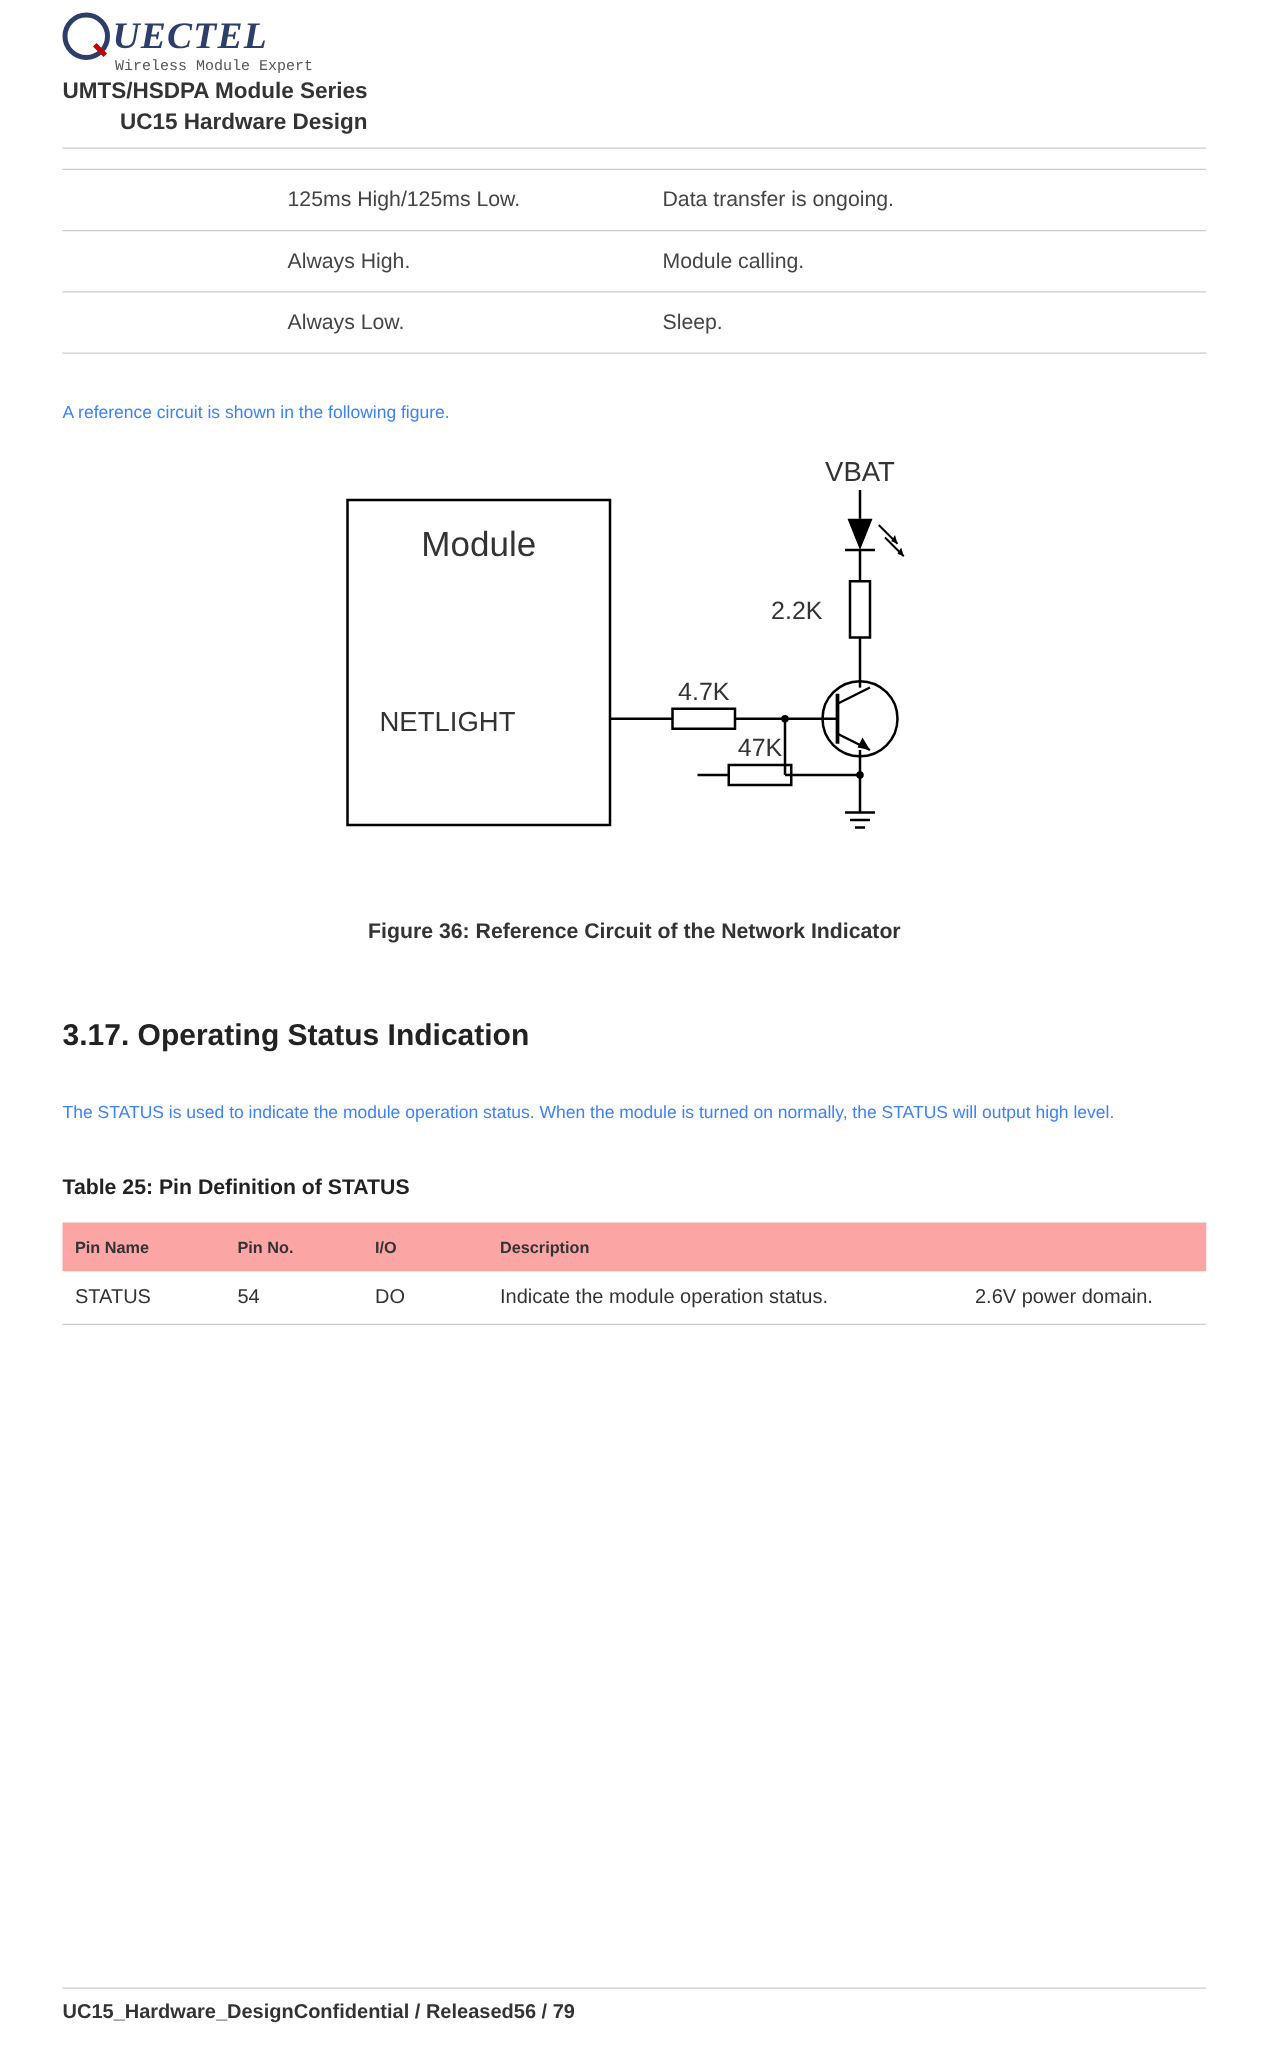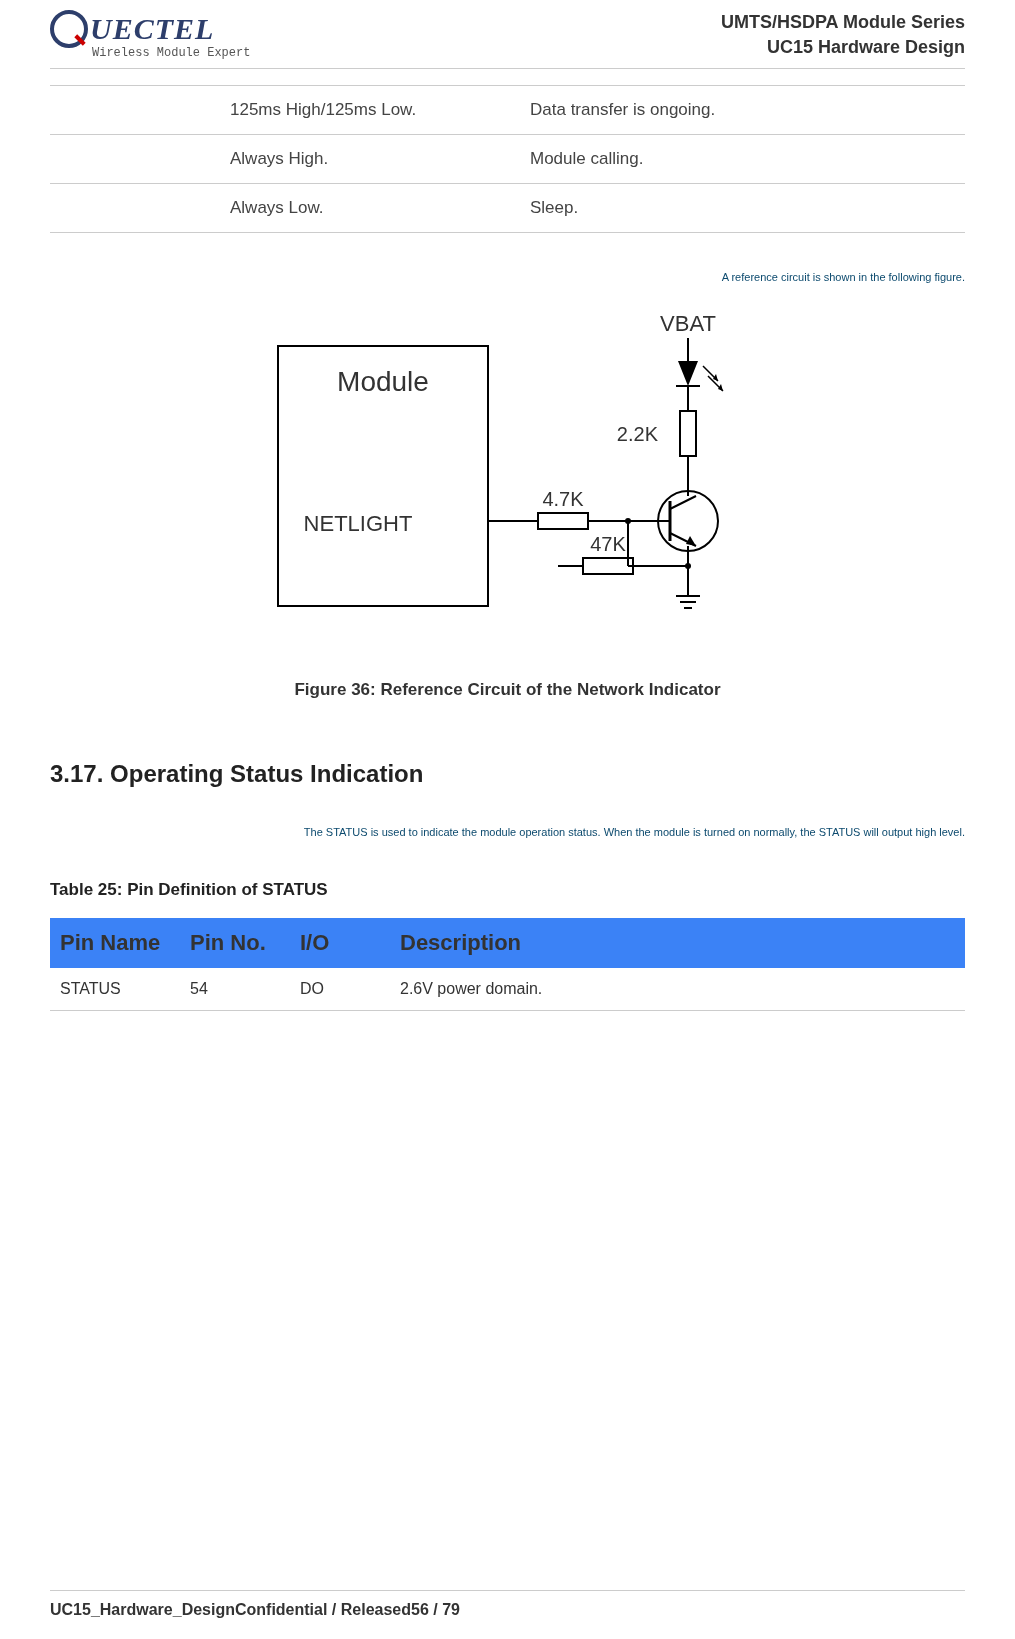--- a/index.html
+++ b/index.html
@@ -12,20 +12,21 @@
       position: relative;
       padding: 0 50px;
     }
     .header {
       display: flex;
       justify-content: space-between;
       align-items: flex-start;
       padding-top: 10px;
       padding-bottom: 8px;
       border-bottom: 1px solid #ccc;
+      flex-direction: column;
     }
     .logo-block { display: flex; flex-direction: column; }
     .logo-top { display: flex; align-items: center; gap: 2px; }
     .logo-q {
       width: 38px; height: 38px;
       border: 4px solid #2d3e6b; border-radius: 50%;
       position: relative; display:inline-block;
     }
     .logo-q::after {
       content:''; position:absolute; width:12px; height:4px;
@@ -44,33 +45,33 @@
     .trow {
       display: flex;
       border-top: 1px solid #ccc;
       padding: 14px 0;
     }
     .trow:last-child { border-bottom: 1px solid #ccc; align-items: center; }
     .tcell-left { width: 180px; flex-shrink:0; }
     .tcell-mid { width: 300px; flex-shrink:0; color:#444; font-size:17px;}
     .tcell-right { color:#444; font-size:17px;}
     
-    .body-text { font-size: 11px; color:#0c4a6e; margin: 36px 0 20px; line-height:1.5;text-align:right; }
+    .body-text { font-size: 14px; color:#3b82f6; margin: 36px 0 20px; line-height:1.5; }
     
     .figure-wrap { text-align:center; margin: 20px 0 10px; }
     .figure-svg { display:inline-block; }
     .figure-caption { font-weight:bold; font-size:17px; text-align:center; margin: 40px 0 60px;}
     
     .section-heading { font-weight:bold; font-size:24px; margin: 40px 0 30px; color:#222;}
     
     .table-title { font-weight:bold; font-size:17px; margin: 40px 0 18px; color:#222;}
     .def-table {}
     .def-head {
-      display:flex; background:#3b82f6; font-weight:bold;
-      font-size:22px; color:#333;
+      display:flex; background:#fca5a5; font-weight:bold;
+      font-size:13px; color:#333;
     }
     .def-head > div, .def-body-row > div { padding:12px 10px; }
     .c1{width:130px;} .c2{width:110px;} .c3{width:100px;} .c4{width:380px;} .c5{flex:1;}
     .def-body-row { display:flex; border-bottom:1px solid #ccc; font-size:16px; color:#333;}
     
     .footer {
       position:absolute; bottom:20px; left:50px; right:50px;
       border-top:1px solid #ccc; padding-top:10px;
       display:flex; 
       font-weight:bold; font-size:16px; color:#333;
@@ -185,20 +186,21 @@
   <div class="def-head">
     <div class="c1">Pin Name</div>
     <div class="c2">Pin No.</div>
     <div class="c3">I/O</div>
     <div class="c4">Description</div>
   </div>
   <div class="def-body-row">
     <div class="c1">STATUS</div>
     <div class="c2">54</div>
     <div class="c3">DO</div>
+    <div class="c4">Indicate the module operation status.</div>
     <div class="c5">2.6V power domain.</div>
   </div>
 </div>
 
 <div class="footer">
   <span>UC15_Hardware_Design</span>
   <span>Confidential / Released</span>
   <span>56 / 79</span>
 </div>
 

